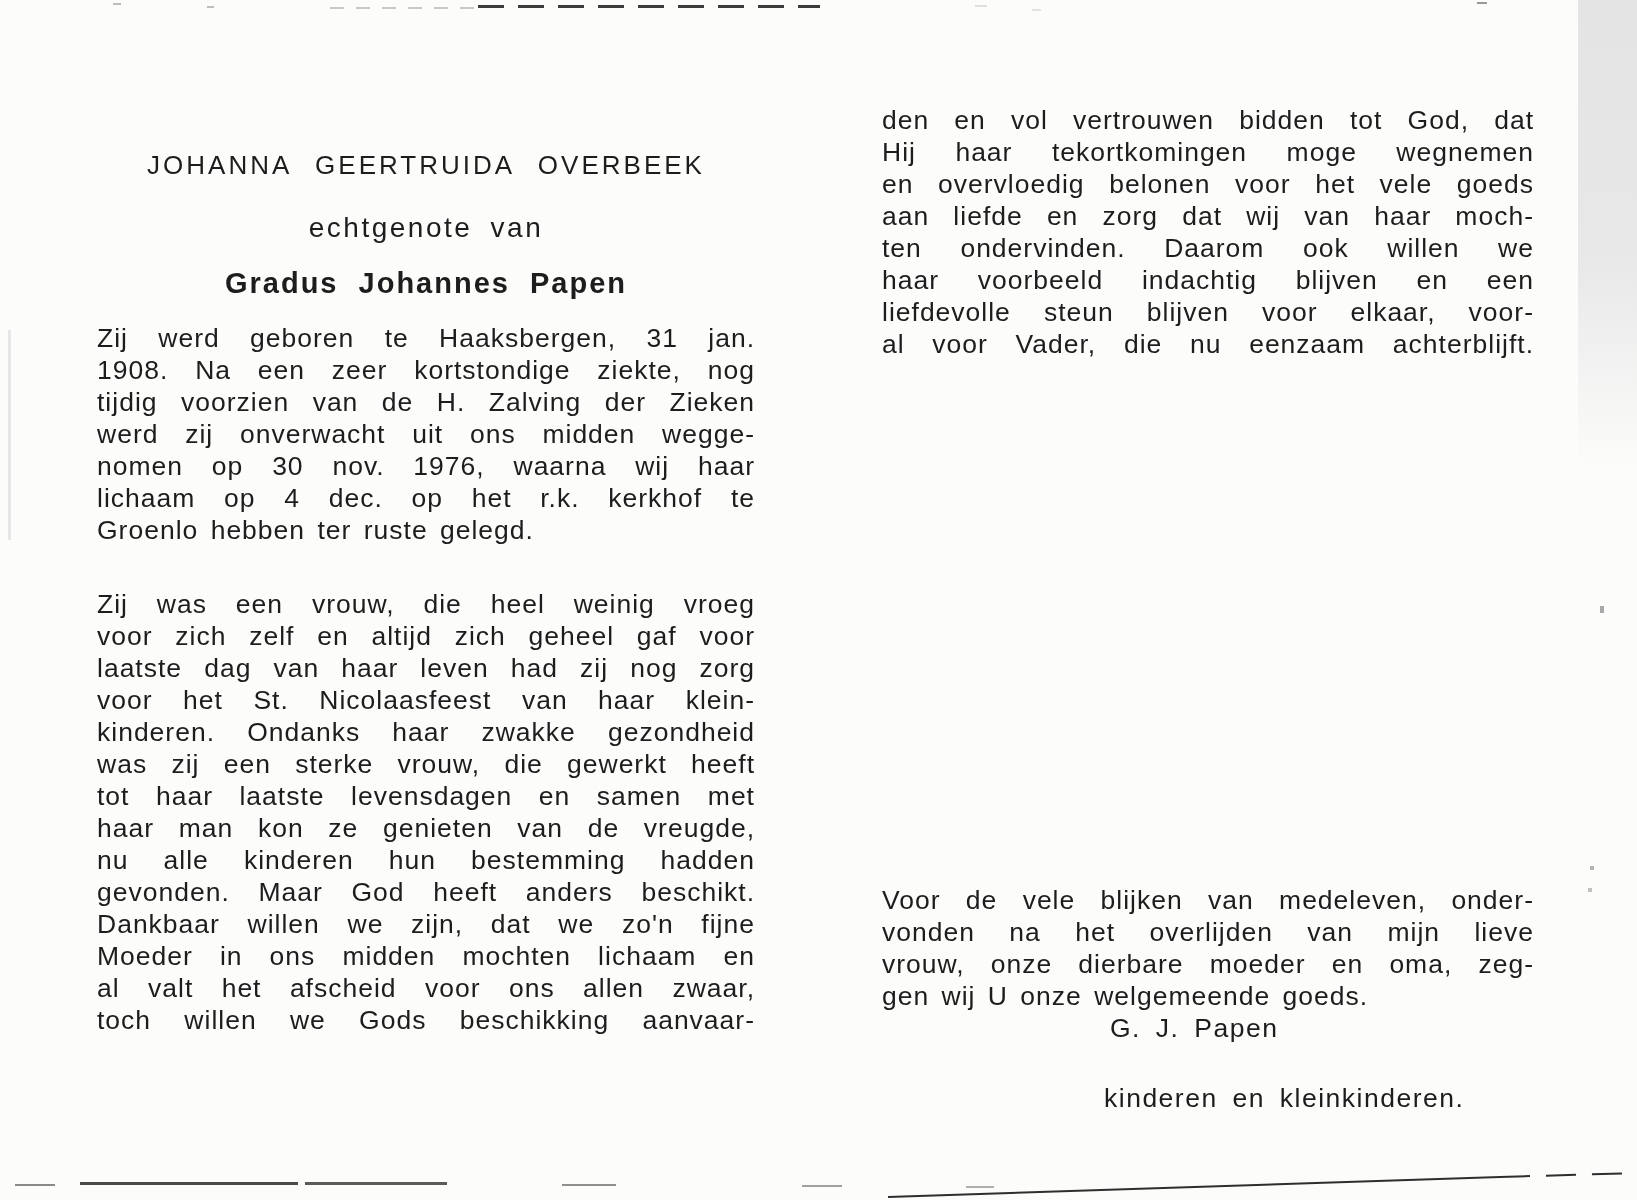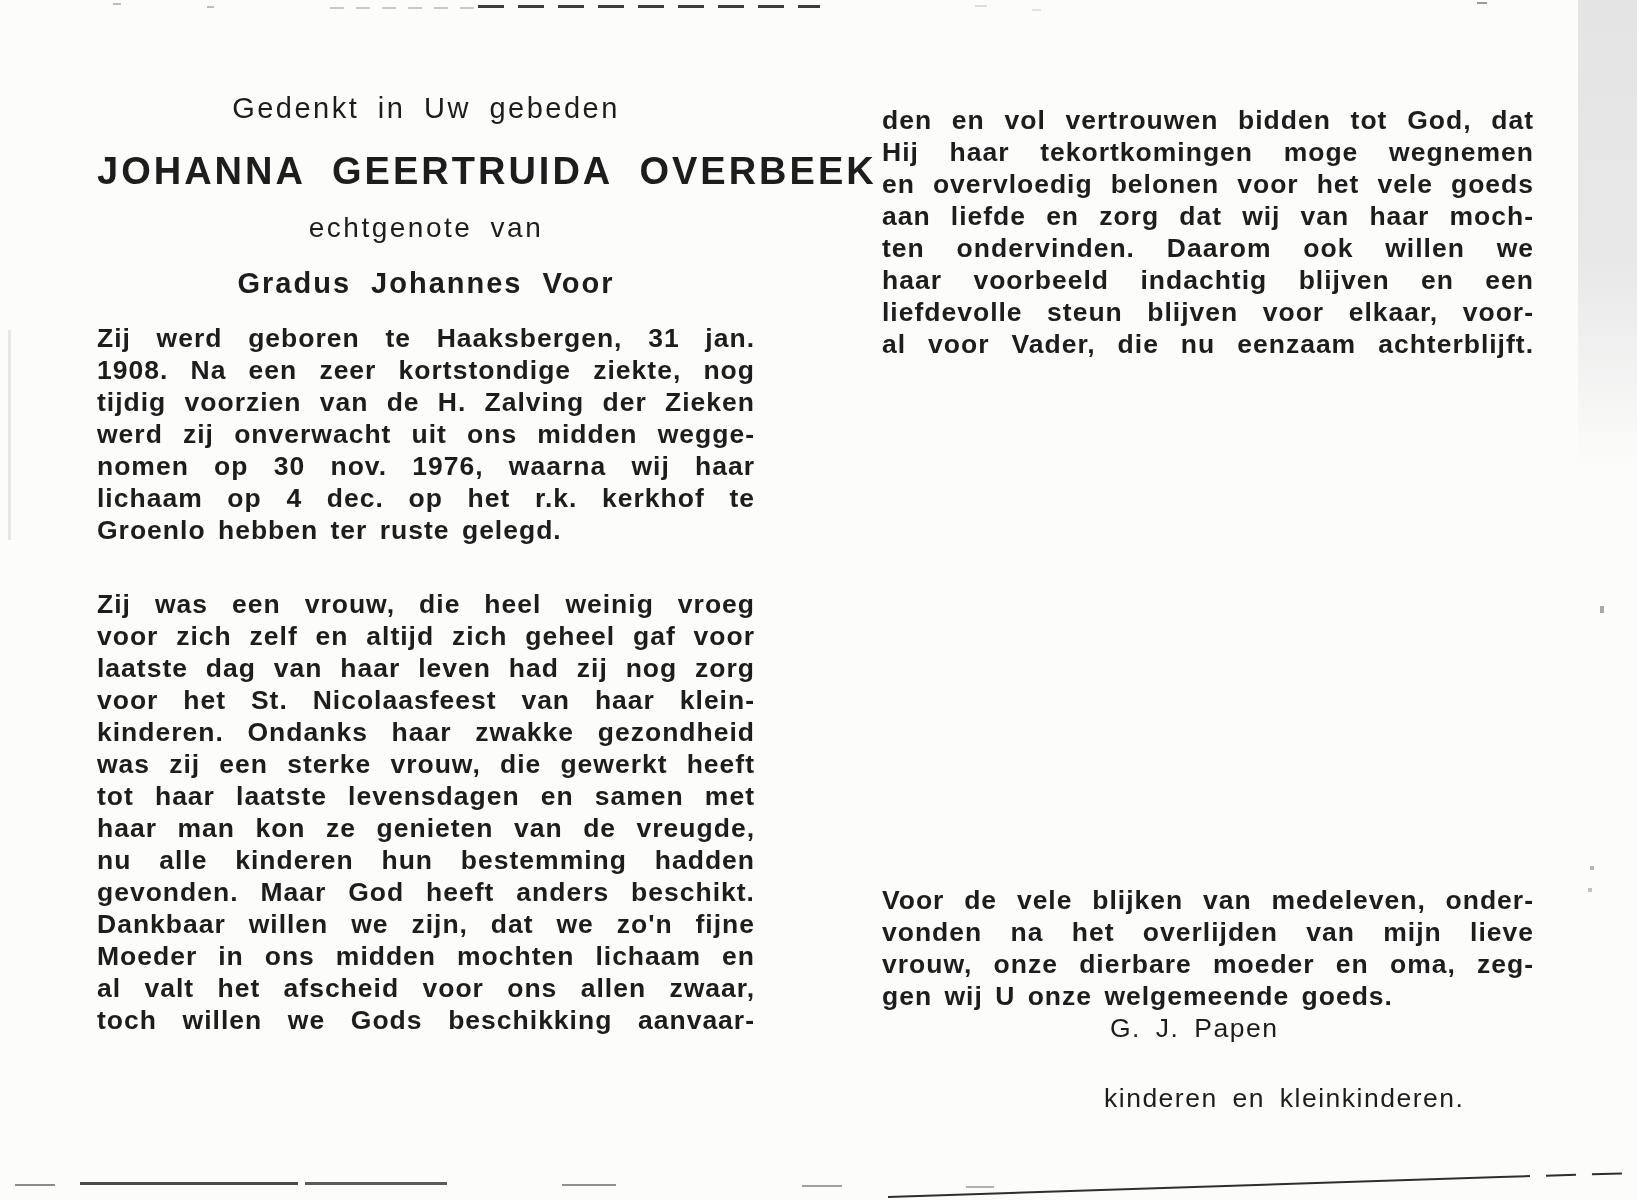--- a/index.html
+++ b/index.html
@@ -15,25 +15,25 @@
     color:var(--ink);
     overflow:hidden;
   }
   .page{position:relative;width:1637px;height:1200px;background:var(--paper);}
   .col{position:absolute;top:0;height:1200px;}
   .col.left{left:97px;width:658px;}
   .col.right{left:882px;width:652px;}
 
   .hdr{position:absolute;left:0;width:100%;text-align:center;white-space:nowrap;}
   .h-intro{font-size:29px;letter-spacing:2.5px;word-spacing:8px;}
-  .h-name{font-size:38px;font-weight:bold;letter-spacing:3px;word-spacing:14px;}
+  .h-name{font-size:26px;font-weight:normal;letter-spacing:3px;word-spacing:14px;}
   .h-rel{font-size:28px;letter-spacing:2.5px;word-spacing:8px;}
   .h-spouse{font-size:29px;font-weight:bold;letter-spacing:2px;word-spacing:10px;}
 
-  .para{position:absolute;left:0;width:100%;font-weight:bold;}
+  .para{position:absolute;left:0;width:100%;}
   .tline{
     height:32px;line-height:32px;
     font-size:26.5px;letter-spacing:1px;word-spacing:4px;
     text-align:justify;text-align-last:justify;
     overflow:hidden;
   }
   .para.last-left .tline:last-child{text-align-last:left;}
 
   .sig{
     position:absolute;left:0;width:100%;
@@ -59,24 +59,23 @@
   .bl-dash4{left:562px;top:1184px;width:54px;height:2px;background:#909090;}
   .bl-dash5{left:802px;top:1185px;width:40px;height:2px;background:#a0a0a0;}
   .bl-dash6{left:966px;top:1186px;width:28px;height:2px;background:#b0b0b0;}
 </style>
 </head>
 <body>
 
 <div class="page">
 
   <div class="col left">
-    <div class="hdr h-intro" style="top:92px">Gedenkt in Uw gebeden</div>
     <div class="hdr h-name" style="top:150px">JOHANNA GEERTRUIDA OVERBEEK</div>
     <div class="hdr h-rel" style="top:212px">echtgenote van</div>
-    <div class="hdr h-spouse" style="top:267px">Gradus Johannes Voor</div>
+    <div class="hdr h-spouse" style="top:267px">Gradus Johannes Papen</div>
 
     <div class="para last-left" style="top:322px">
         <div class="tline">Zij werd geboren te Haaksbergen, 31 jan.</div>
         <div class="tline">1908. Na een zeer kortstondige ziekte, nog</div>
         <div class="tline">tijdig voorzien van de H. Zalving der Zieken</div>
         <div class="tline">werd zij onverwacht uit ons midden wegge-</div>
         <div class="tline">nomen op 30 nov. 1976, waarna wij haar</div>
         <div class="tline">lichaam op 4 dec. op het r.k. kerkhof te</div>
         <div class="tline">Groenlo hebben ter ruste gelegd.</div>
       </div>

